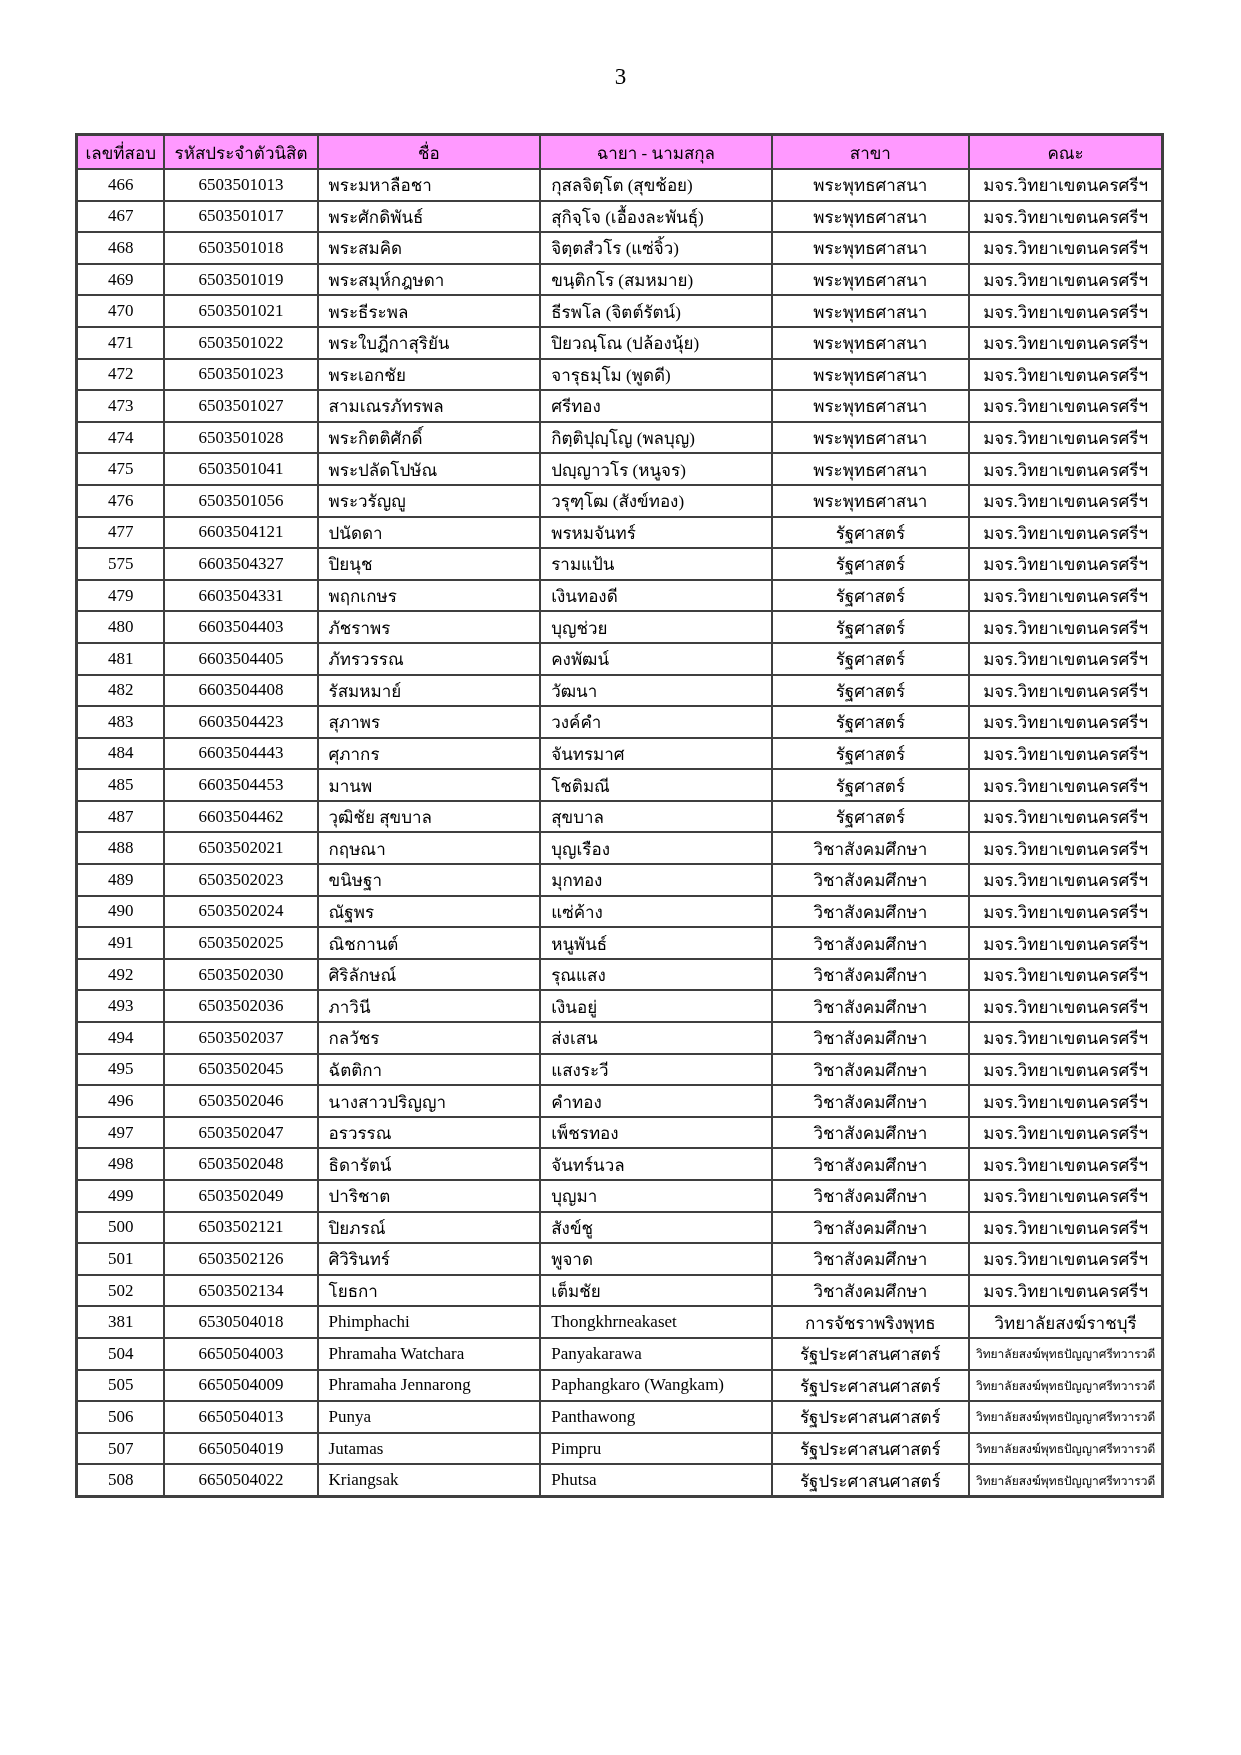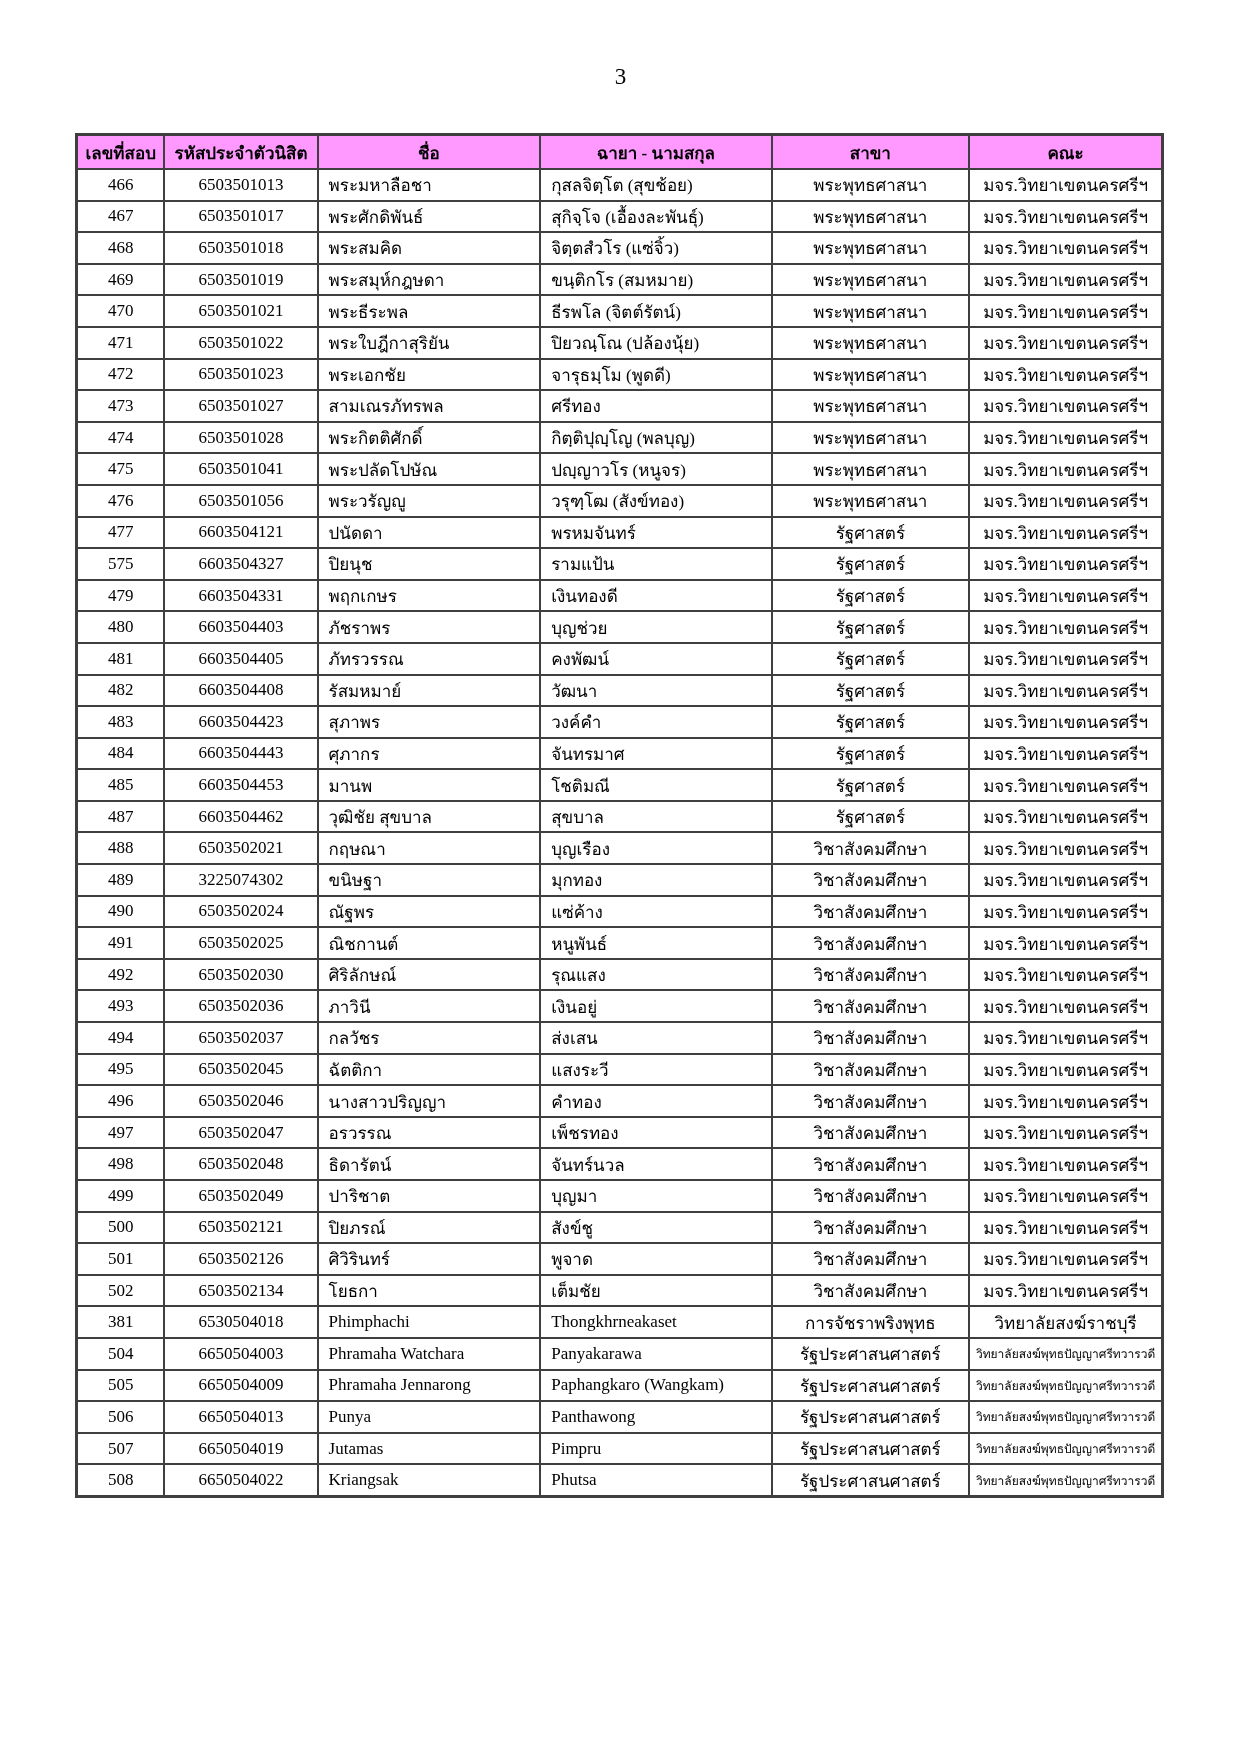--- a/index.html
+++ b/index.html
@@ -23,21 +23,20 @@
     padding:0;
     overflow:hidden;white-space:nowrap;
     font-weight:normal;
     vertical-align:middle;
   }
   th{
     background:#FF99FF;
     height:32px;
     font-size:17px;
     text-align:center;
-    font-weight:bold;
   }
   td{
     height:29.6px;
     font-size:17px;
     text-align:center;
   }
   td.c2,td.c3{text-align:left;padding-left:10px;}
   td.small{font-size:12px;margin-top:37px;}
 </style>
 </head>
@@ -236,21 +235,21 @@
       <tr>
         <td class="c0">488</td>
         <td class="c1">6503502021</td>
         <td class="c2">กฤษณา</td>
         <td class="c3">บุญเรือง</td>
         <td class="c4">วิชาสังคมศึกษา</td>
         <td class="c5">มจร.วิทยาเขตนครศรีฯ</td>
       </tr>
       <tr>
         <td class="c0">489</td>
-        <td class="c1">3225074302</td>
+        <td class="c1">6503502023</td>
         <td class="c2">ขนิษฐา</td>
         <td class="c3">มุกทอง</td>
         <td class="c4">วิชาสังคมศึกษา</td>
         <td class="c5">มจร.วิทยาเขตนครศรีฯ</td>
       </tr>
       <tr>
         <td class="c0">490</td>
         <td class="c1">6503502024</td>
         <td class="c2">ณัฐพร</td>
         <td class="c3">แซ่ค้าง</td>

